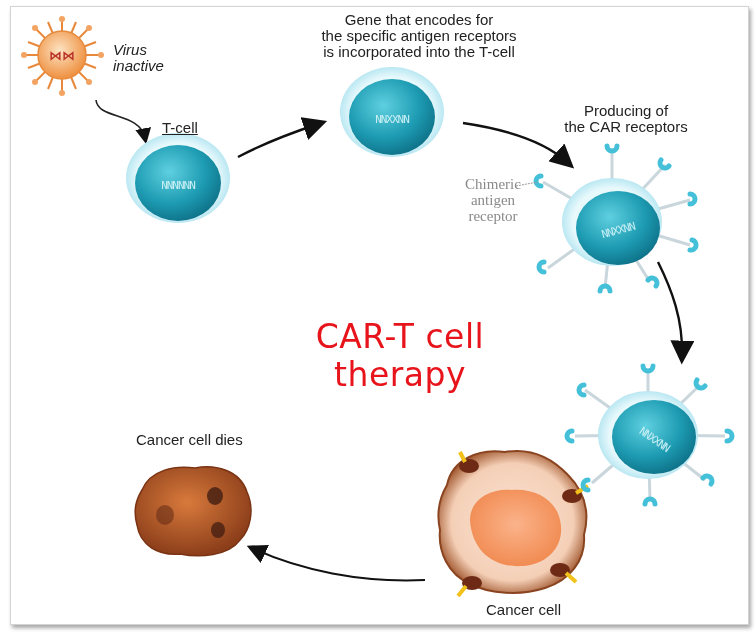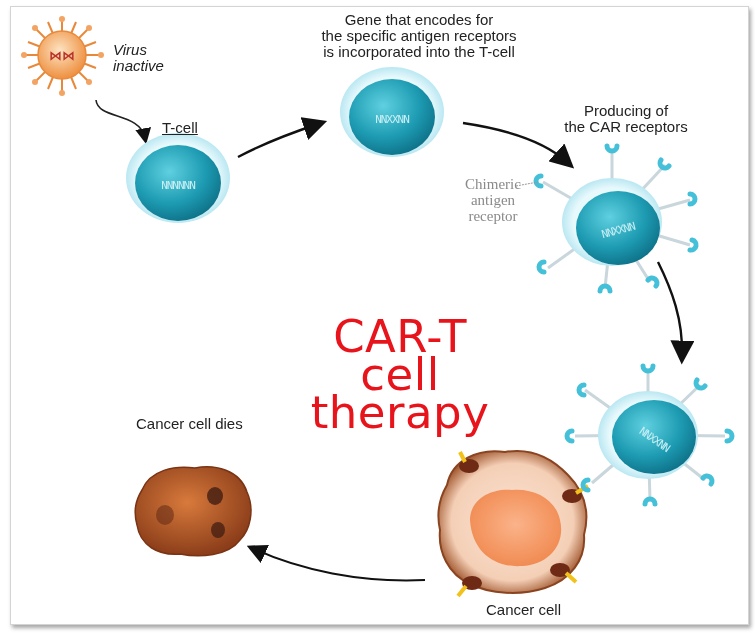--- a/index.html
+++ b/index.html
@@ -1,20 +1,20 @@
 <!DOCTYPE html>
 <html><head>
 <meta charset="utf-8">
 <style>
   html,body{margin:0;padding:0;background:#fff;}
   body{width:755px;height:635px;position:relative;overflow:hidden;font-family:"Liberation Sans",sans-serif;}
   .frame{position:absolute;left:10px;top:6px;width:737px;height:617px;background:#fff;border:1px solid #d4d4d4;box-shadow:2px 3px 4px rgba(0,0,0,0.35);}
   svg.art{position:absolute;left:0;top:0;}
   .lbl{position:absolute;color:#222;font-size:15px;line-height:16px;text-align:center;white-space:nowrap;}
-  .title{position:absolute;left:290px;top:318px;width:220px;text-align:center;color:#e8141c;font-family:"DejaVu Sans",sans-serif;font-size:45px;line-height:38px;letter-spacing:0.5px;}
+  .title{position:absolute;left:290px;top:318px;width:220px;text-align:center;color:#e8141c;font-family:"DejaVu Sans",sans-serif;font-size:33px;line-height:38px;letter-spacing:0.5px;}
   .gray{color:#8a8a8a;font-family:Liberation Serif, serif;}
 </style>
 </head>
 <body>
 
 <div class="frame"></div>
 
 <svg class="art" width="755" height="635" viewBox="0 0 755 635">
   <defs>
     <radialGradient id="nuc" cx="40%" cy="35%" r="70%">
@@ -193,14 +193,14 @@
 </div>
 <div class="lbl gray" style="left:458px;top:176px;width:70px;">
   <div>Chimeric</div>
   <div>antigen</div>
   <div>receptor</div>
 </div>
 <div class="title">
   <div>CAR-T cell</div>
   <div>therapy</div>
 </div>
-<div class="lbl" style="left:136px;top:416px;text-align:right;">Cancer cell dies</div>
+<div class="lbl" style="left:136px;top:432px;text-align:right;">Cancer cell dies</div>
 <div class="lbl" style="left:486px;top:602px;">Cancer cell</div>
 
 </body></html>

